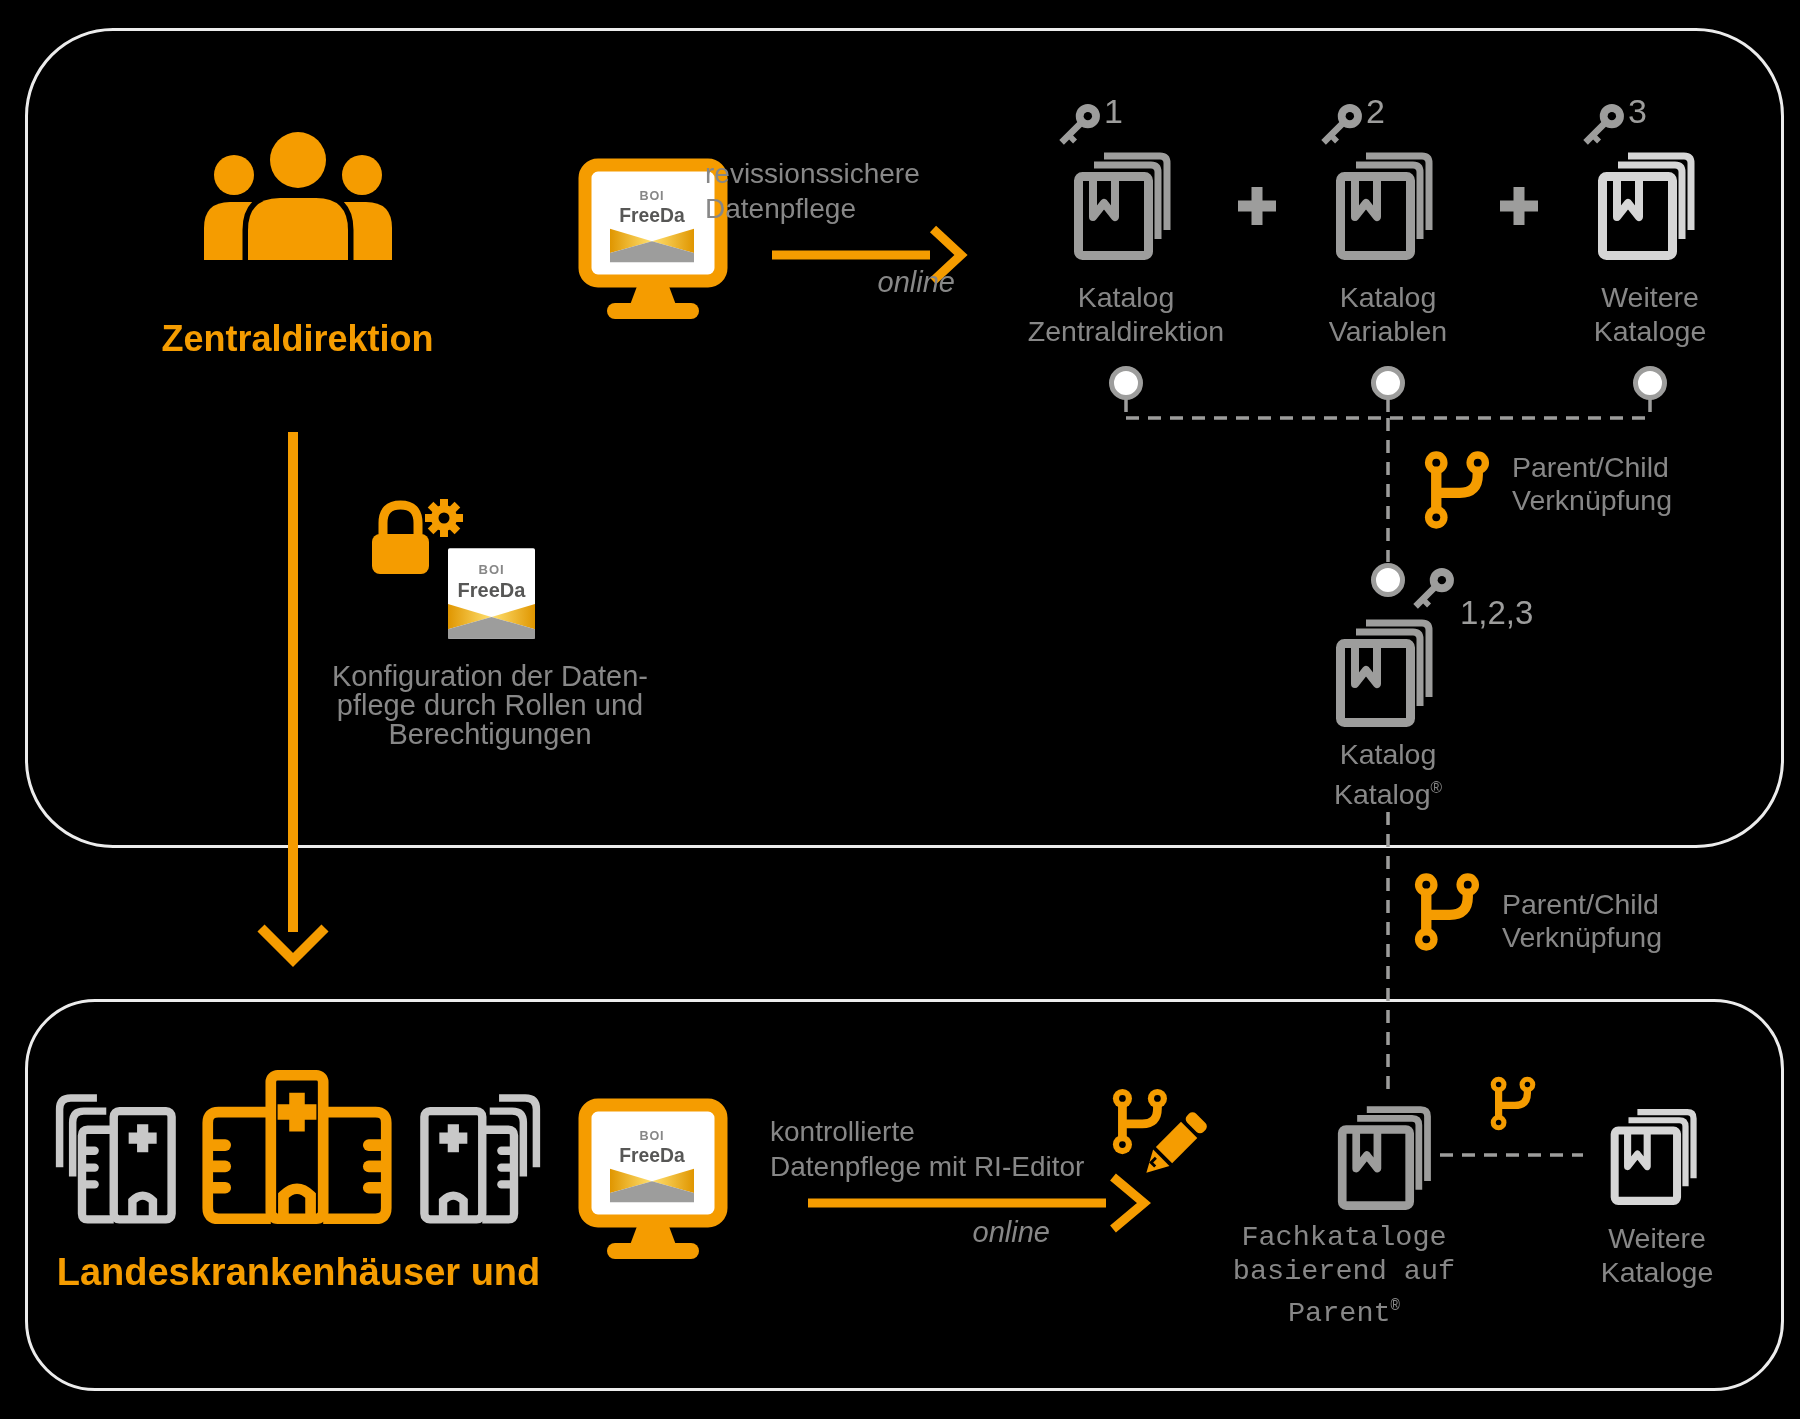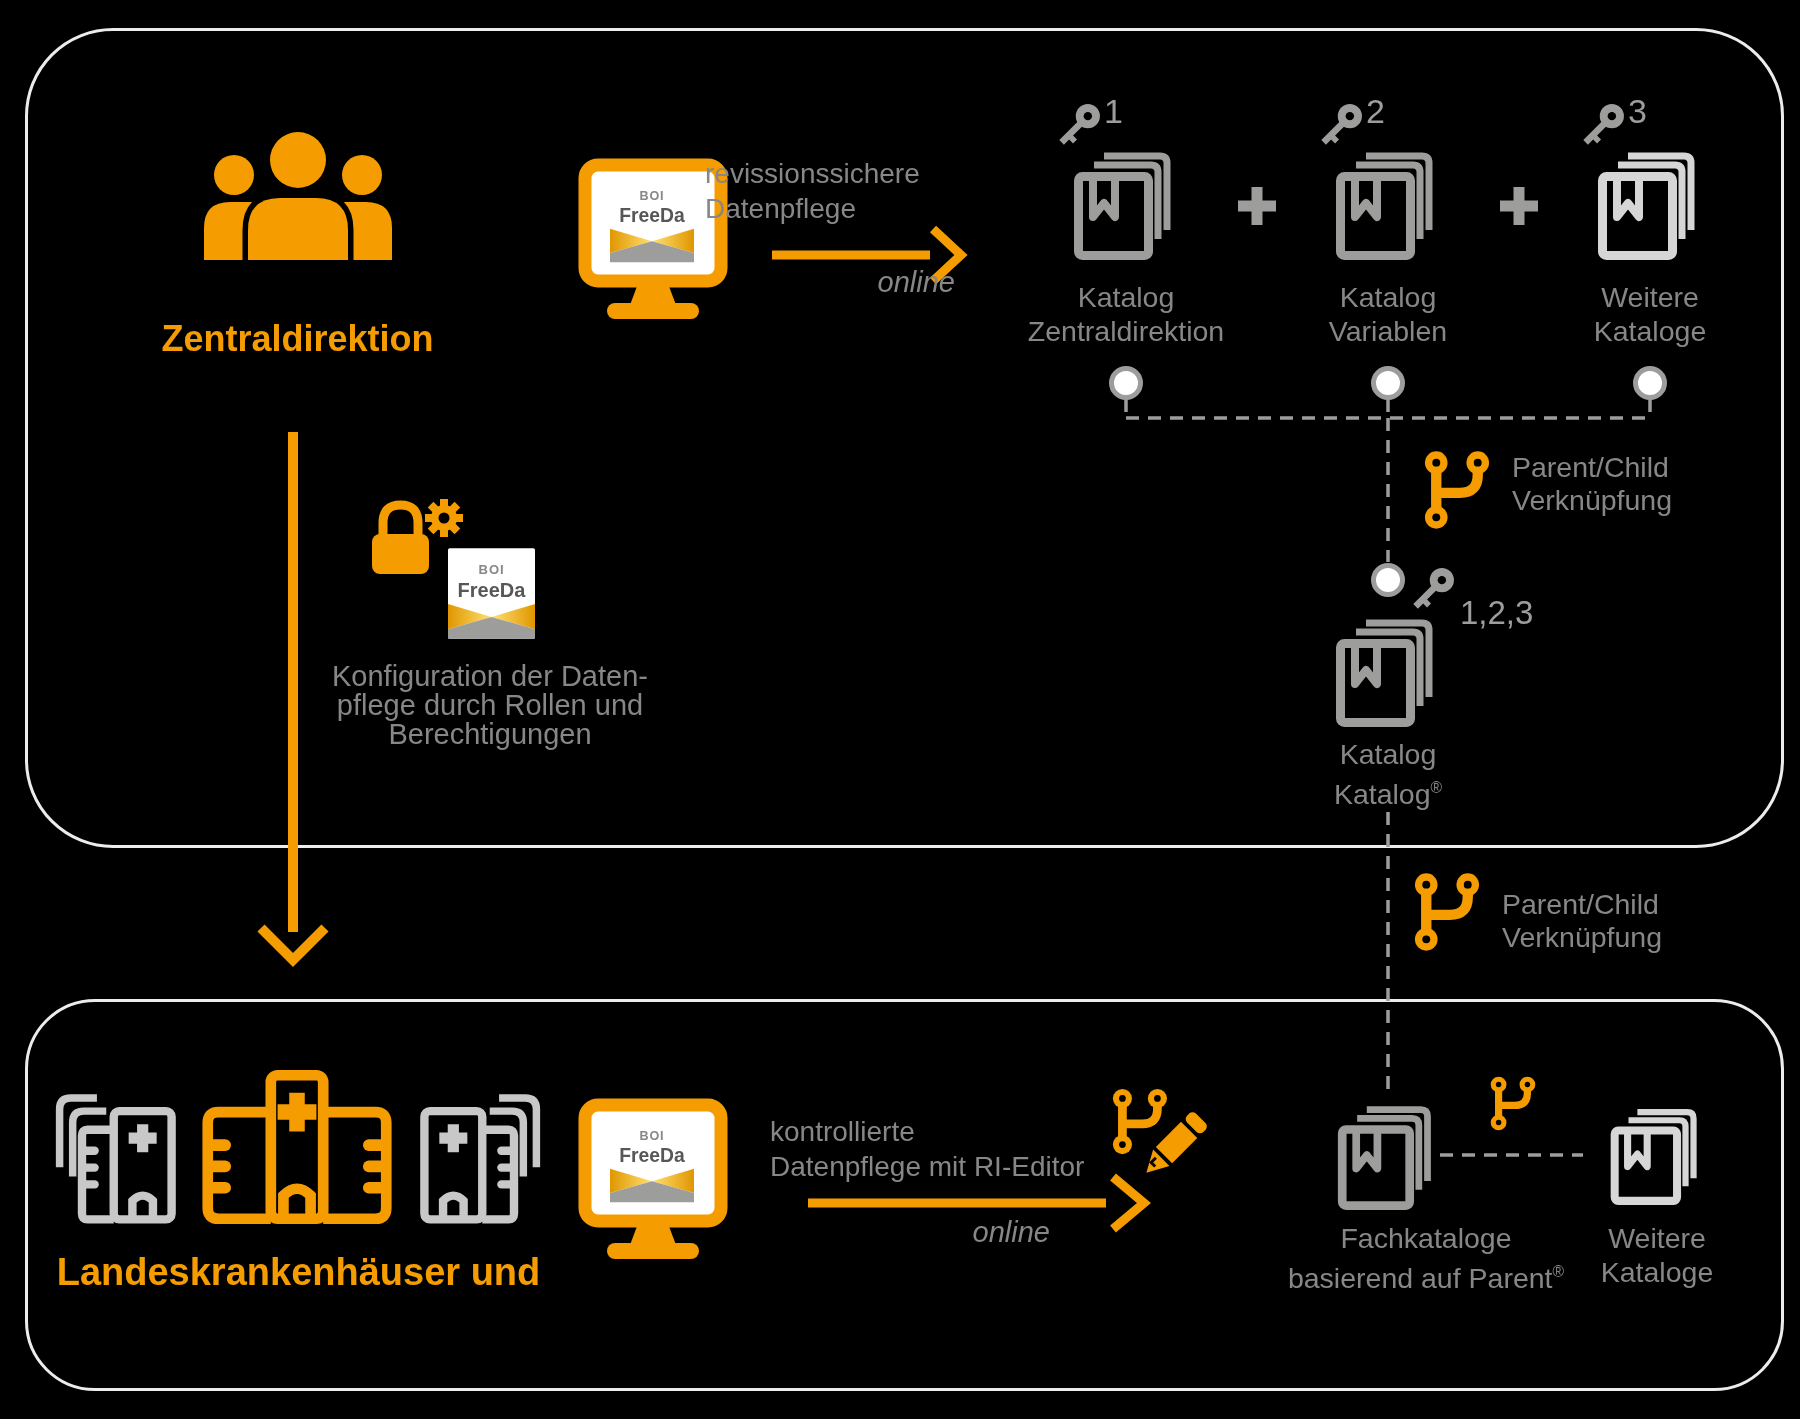--- a/index.html
+++ b/index.html
@@ -319,21 +319,21 @@
       <rect x="52" y="22" width="24" height="13" rx="5"></rect>
       <rect x="52" y="39" width="24" height="37"></rect>
       <polygon points="52,80 76,80 64,102"></polygon>
       <path d="M60 84 L60 91 L66 91" stroke="#000" stroke-width="3" fill="none"></path>
     </g>
   </svg>
 
   <svg class="abs icon-gray" style="left:1335px;top:1102px;" width="106" height="108" viewBox="0 0 110 112">
       <use href="#sym-catalog"></use>
     </svg>
-  <div class="abs cat-label" style="left:1276px;top:1221px;width:300px;">
+  <div class="abs cat-label" style="left:1194px;top:1221px;width:300px;font-family:Liberation Mono, monospace;">
     <div>Fachkataloge</div>
     <div><span>basierend auf Parent</span><span class="sup">®</span></div>
   </div>
 
   <svg class="abs" style="left:1490px;top:1076px;color:#F59C00;" width="46" height="55" viewBox="0 0 70 84">
       <use href="#sym-git"></use>
     </svg>
 
   <svg class="abs icon-light" style="left:1608px;top:1104px;" width="98" height="102" viewBox="0 0 110 112">
       <use href="#sym-catalog"></use>

